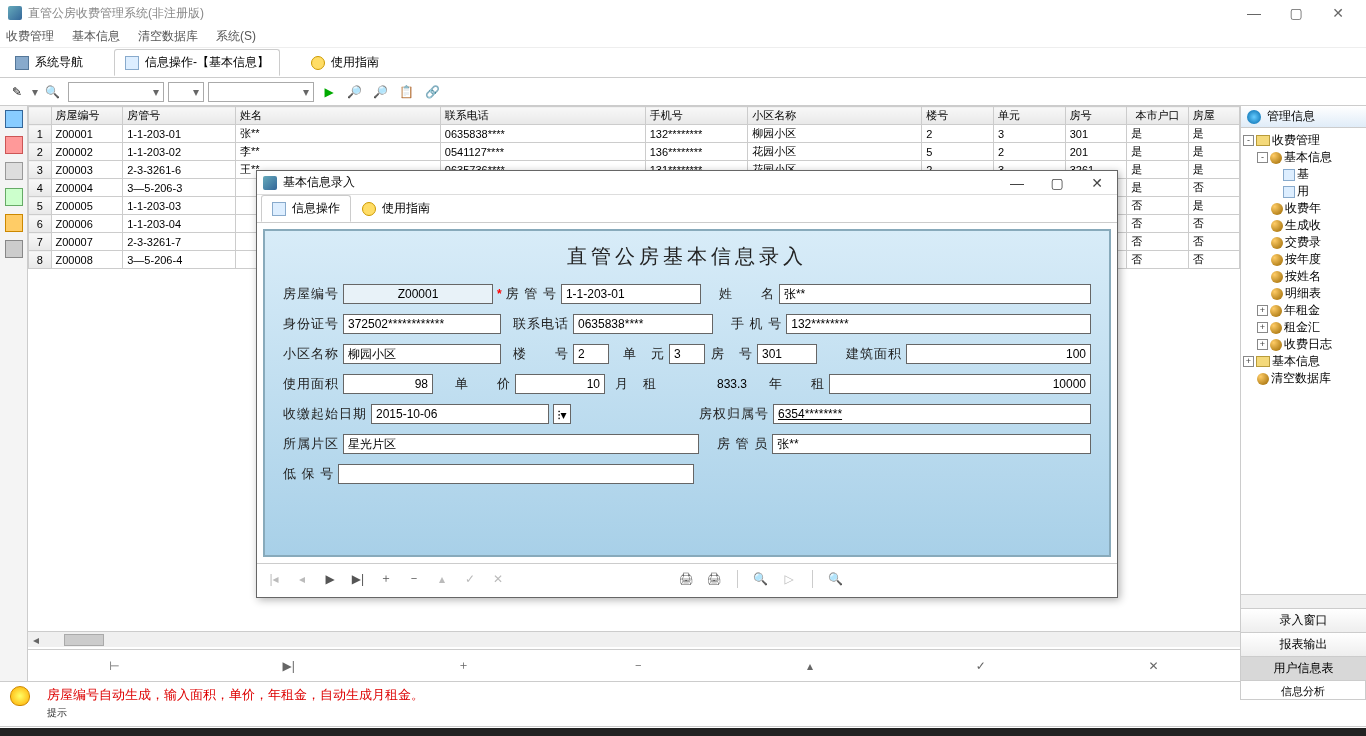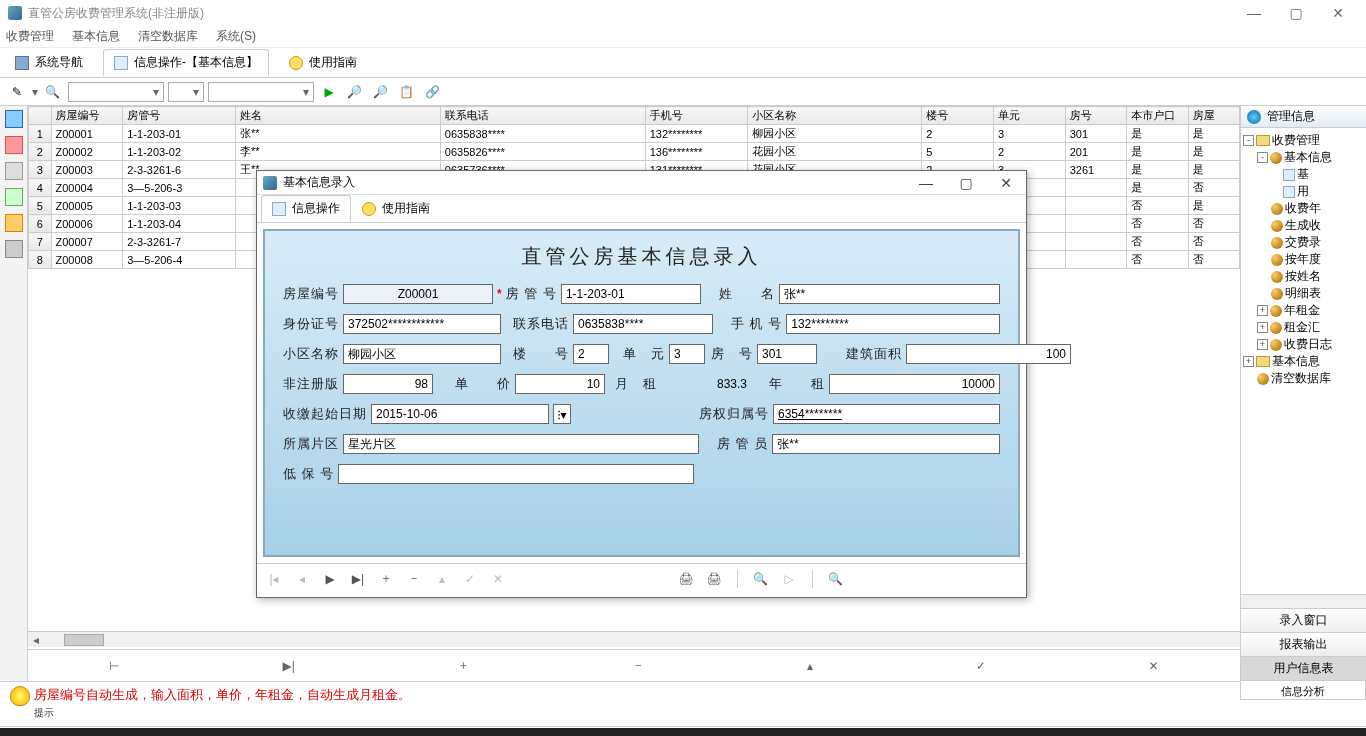--- a/index.html
+++ b/index.html
@@ -2,21 +2,21 @@
 <html><head>
 <meta charset="utf-8">
 <style>
 *{box-sizing:border-box;margin:0;padding:0;font-family:"Microsoft YaHei","SimSun",sans-serif;font-size:12px}
 body{background:#fff;width:1366px;height:736px;overflow:hidden;position:relative}
 .titlebar{height:26px;background:#fff;display:flex;align-items:center;padding:0 8px;color:#888}
 .titlebar .cube{width:14px;height:14px;background:linear-gradient(135deg,#6ab,#369);margin-right:6px;border-radius:2px}
 .winbtns{margin-left:auto;display:flex;gap:2px}
 .winbtns span{width:40px;height:22px;display:flex;align-items:center;justify-content:center;color:#666;font-size:14px}
 .menubar{height:22px;display:flex;align-items:center;padding:0 6px;gap:18px;color:#555;border-bottom:1px solid #eee}
-.tabbar{height:30px;display:flex;align-items:center;padding:2px 4px;border-bottom:1px solid #ccc;gap:9px}
+.tabbar{height:30px;display:flex;align-items:center;padding:2px 4px;border-bottom:1px solid #ccc;gap:20px}
 .tab{display:flex;align-items:center;gap:6px;padding:4px 10px;border:1px solid transparent;border-radius:3px 3px 0 0}
 .tab.active{background:#fff;border-color:#ccc;border-bottom-color:#fff}
 .tab .ticon{width:14px;height:14px;display:inline-block}
 .toolbar{height:28px;display:flex;align-items:center;padding:2px 6px;border-bottom:1px solid #ccc;gap:4px}
 .tbtn{width:22px;height:22px;display:flex;align-items:center;justify-content:center;border:1px solid transparent;border-radius:3px}
 .combo{height:20px;border:1px solid #aaa;background:#fff;display:inline-flex;align-items:center;padding:0 4px}
 .combo .cv{width:60px}
 .combo .dd{color:#666}
 .content{display:flex;height:576px;border-bottom:1px solid #ccc}
 .leftbar{width:28px;background:#f4f4f4;border-right:1px solid #ccc;padding-top:4px;display:flex;flex-direction:column;align-items:center;gap:8px}
@@ -33,29 +33,29 @@
 .rp-head{height:22px;background:linear-gradient(#fff,#e0ecf8);border-bottom:1px solid #ccc;display:flex;align-items:center;padding:0 6px;gap:6px}
 .tree{flex:1;overflow:hidden;padding:4px 2px;font-size:11px;line-height:17px;white-space:nowrap}
 .tree .nd{display:flex;align-items:center;gap:2px}
 .tree .exp{width:11px;height:11px;border:1px solid #888;display:inline-flex;align-items:center;justify-content:center;font-size:9px;color:#444;background:#fff}
 .tree .fld{width:14px;height:11px;background:#f4d97a;border:1px solid #b89b3a;display:inline-block}
 .tree .kic{width:12px;height:12px;display:inline-block;background:radial-gradient(circle at 30% 30%,#fc6,#960);border-radius:50%}
 .tree .pic{width:12px;height:12px;display:inline-block;background:#def;border:1px solid #8ac}
 .rtabs{border-top:1px solid #ccc}
 .rtabs div{padding:3px 8px;text-align:center;border-bottom:1px solid #ccc;background:linear-gradient(#fff,#eee)}
 .rtabs div.sel{background:#d8d8d8}
-.hintbar{height:44px;padding:4px 10px;display:flex;align-items:flex-start;gap:4px}
+.hintbar{height:44px;padding:4px 10px;display:flex;align-items:flex-start;gap:17px}
 .hintbar .bulb{width:20px;height:20px;background:radial-gradient(circle,#ff6,#fa0);border-radius:50% 50% 45% 45%;border:1px solid #c80}
 .hintbar .msg{color:#d00;font-size:13px}
 .hintbar .sub{color:#333;font-size:10px;margin-top:2px}
 .statusbar{height:26px;border-top:1px solid #ccc;display:flex;align-items:center;padding:0 8px;gap:20px;background:#fff}
 .statusbar .sic{width:16px;height:16px;display:inline-block;border-radius:50%}
 .taskbar{position:absolute;bottom:0;left:0;right:0;height:8px;background:#222}
 
-.dialog{position:absolute;left:256px;top:170px;width:771px;height:428px;background:#fff;border:1px solid #666;box-shadow:2px 2px 8px rgba(0,0,0,.3)}
+.dialog{position:absolute;left:256px;top:170px;width:862px;height:428px;background:#fff;border:1px solid #666;box-shadow:2px 2px 8px rgba(0,0,0,.3)}
 .dlg-title{height:24px;display:flex;align-items:center;padding:0 6px;background:#fff;border-bottom:1px solid #ddd}
 .dlg-title .cube{width:14px;height:14px;background:linear-gradient(135deg,#6ab,#369);margin-right:6px;border-radius:2px}
 .dlg-title .dwb{margin-left:auto;display:flex;gap:12px}
 .dlg-title .dwb span{width:28px;text-align:center;font-size:14px;color:#444}
 .dlg-tabs{height:28px;display:flex;align-items:center;padding:2px 4px;border-bottom:1px solid #ccc}
 .dlg-body{padding:6px;height:340px}
 .formpanel{height:100%;border:2px solid #88aabb;background:linear-gradient(#d8ecf8,#a8d0e8);padding:12px 18px}
 .formtitle{text-align:center;font-size:20px;letter-spacing:4px;color:#222;margin-bottom:14px}
 .frow{display:flex;align-items:center;margin-bottom:10px;gap:4px}
 .flbl{color:#222;font-size:13px;white-space:nowrap;letter-spacing:1px}
@@ -144,21 +144,21 @@
             <th style="width:22px"></th>
             <th style="width: 70px;">房屋编号</th>
             <th style="width: 110px;">房管号</th>
             <th style="width: 200px;">姓名</th>
             <th style="width: 200px;">联系电话</th>
             <th style="width: 100px;">手机号</th>
             <th style="width: 170px;">小区名称</th>
             <th style="width: 70px;">楼号</th>
             <th style="width: 70px;">单元</th>
             <th style="width: 60px;">房号</th>
-            <th style="width: 60px;">本市户口</th>
+            <th style="width: 60px; text-align: center;">本市户口</th>
             <th style="width: 50px;">房屋</th>
           </tr>
         </thead>
       <tbody id="grid-body">
           <tr>
             <td class="rn">1</td>
             <td>Z00001</td>
             <td>1-1-203-01</td>
             <td>张**</td>
             <td>0635838****</td>
@@ -168,21 +168,21 @@
             <td>3</td>
             <td>301</td>
             <td>是</td>
             <td>是</td>
           </tr>
           <tr>
             <td class="rn">2</td>
             <td>Z00002</td>
             <td>1-1-203-02</td>
             <td>李**</td>
-            <td>0635826****</td>
+            <td>0541127****</td>
             <td>136********</td>
             <td>花园小区</td>
             <td>5</td>
             <td>2</td>
             <td>201</td>
             <td>是</td>
             <td>是</td>
           </tr>
           <tr>
             <td class="rn">3</td>
@@ -387,21 +387,21 @@
         <input class="finp" style="width: 36px;" value="2">
         <span class="flbl" style="margin-left:10px">单　元</span>
         <input class="finp" style="width: 36px;" value="3">
         <span class="flbl" style="margin-left:2px">房　号</span>
         <input class="finp" style="width: 60px;" value="301">
         <span class="flbl" style="margin-left:25px">建筑面积</span>
         <input class="finp" style="flex: 1 1 0%; text-align: right;" value="100">
       </div>
 
       <div class="frow">
-        <span class="flbl">非注册版</span>
+        <span class="flbl">使用面积</span>
         <input class="finp" style="width: 90px; text-align: right;" value="98">
         <span class="flbl" style="margin-left:18px">单　　价</span>
         <input class="finp" style="width: 90px; text-align: right;" value="10">
         <span class="flbl" style="margin-left:6px">月　租</span>
         <input class="finp ro" style="width: 90px; text-align: right; border: none; background: transparent;" value="833.3">
         <span class="flbl" style="margin-left:14px">年　　租</span>
         <input class="finp" style="flex: 1 1 0%; text-align: right;" value="10000">
       </div>
 
       <div class="frow">

